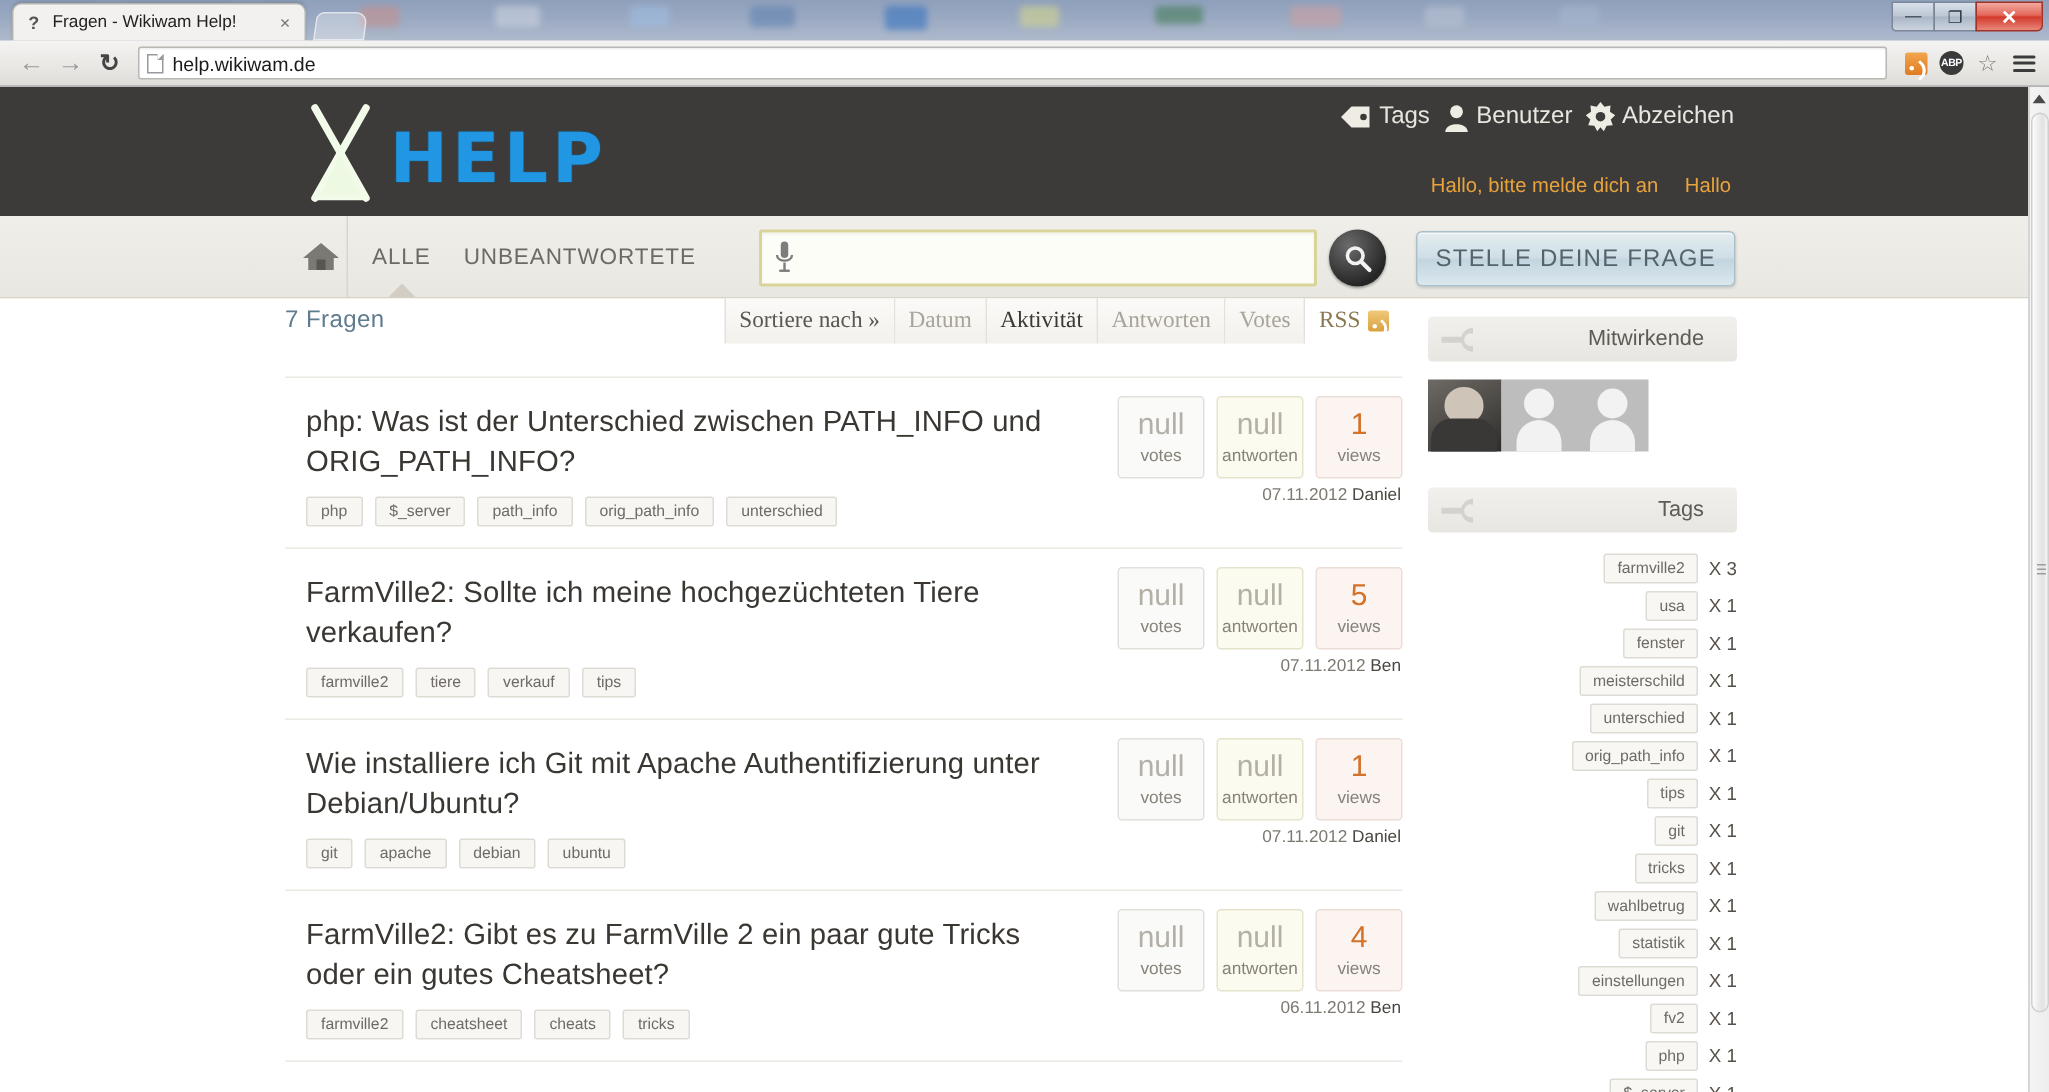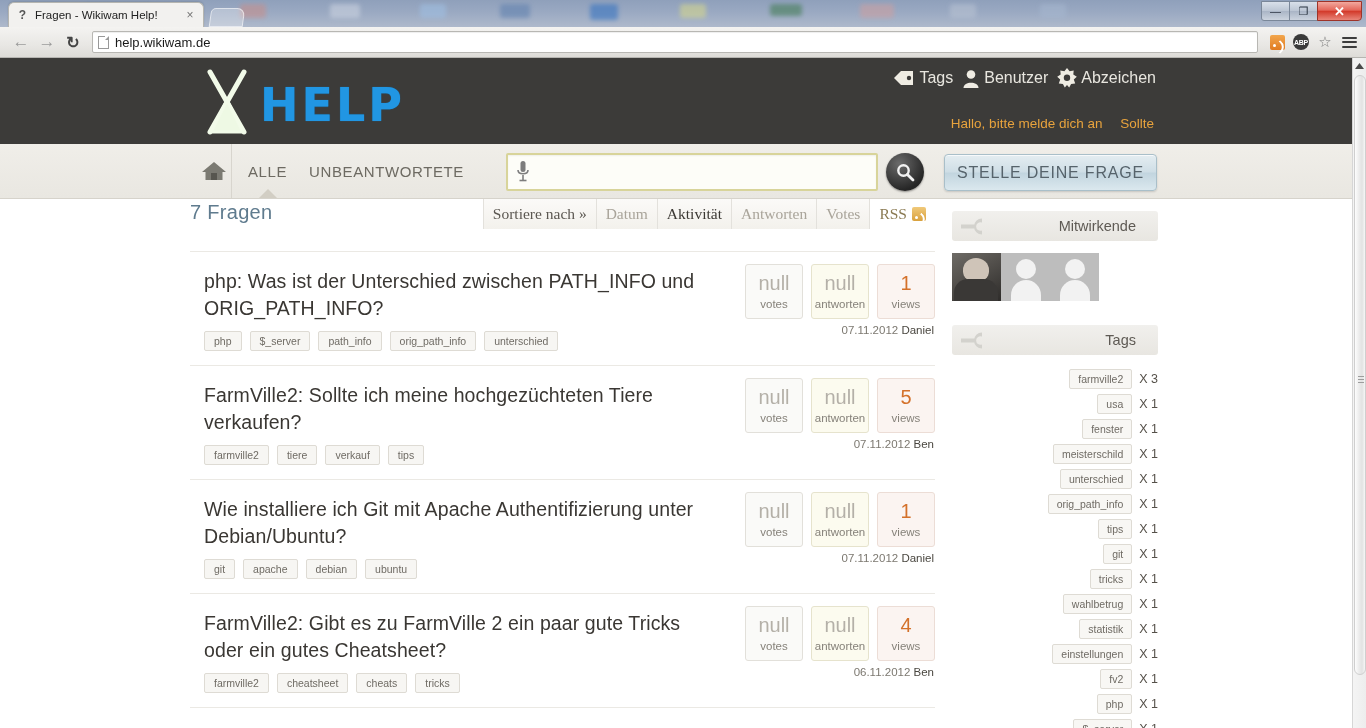--- a/index.html
+++ b/index.html
@@ -185,21 +185,21 @@
     font-family:"Liberation Sans Narrow","Liberation Sans",sans-serif;
     font-size:16px; color:#56636b; letter-spacing:.8px; text-transform:uppercase;
     box-shadow:0 1px 2px rgba(0,0,0,.15), inset 0 1px 0 rgba(255,255,255,.7);
   }
   
   .content { position:relative; width:1352px; background:#fff; height:529px; }
   .main-col { position:absolute; left:190px; top:0; width:745px; }
   .sort-row { display:flex; align-items:baseline; height:52px; }
   .count {
     font-family:"Liberation Sans Narrow","Liberation Sans",sans-serif;
-    font-size:20px; color:#5f7b8e; letter-spacing:.3px; padding-top:0;
+    font-size:16px; color:#5f7b8e; letter-spacing:.3px; padding-top:0;
   }
   .sorter { margin-left:auto; display:flex; align-items:stretch; height:30px; padding-top:0; }
   .sorter .seg {
     display:flex;align-items:center;padding:0 9px;
     font-family:"Liberation Serif",serif; font-size:15.5px;
     border-right:1px solid #e3e1dc;
     background:linear-gradient(180deg,#fbfaf8,#f3f1ec);
     color:#a9a49a;
   }
   .sorter .seg:first-child{ border-left:1px solid #e3e1dc; color:#5b5751; }
@@ -394,21 +394,21 @@
                 <path d="M10 0 L12.6 3.2 L16.7 2.4 L16.3 6.5 L19.8 8.8 L16.8 11.6 L18.2 15.5 L14.1 15.9 L12.2 19.5 L10 16.9 L7.8 19.5 L5.9 15.9 L1.8 15.5 L3.2 11.6 L0.2 8.8 L3.7 6.5 L3.3 2.4 L7.4 3.2 Z" fill="#efece3"></path>
                 <circle cx="10" cy="9.8" r="3.2" fill="#3c3b39"></circle>
               </svg>
           </span>
           <span>Abzeichen</span>
         </a>
       </div>
 
       <div class="login-row">
         <a href="#">Hallo, bitte melde dich an</a>
-        <a href="#">Sollte</a>
+        <a href="#">Hallo</a>
       </div>
     </div>
 
     <div class="subnav">
       <div class="home-cell">
         <svg width="26" height="22" viewBox="0 0 26 22">
           <path d="M13 2 L25 12 L21.5 12 L21.5 20 L4.5 20 L4.5 12 L1 12 Z" fill="#7b7a72"></path>
           <rect x="10" y="13" width="6" height="7" fill="#57564f"></rect>
         </svg>
       </div>

